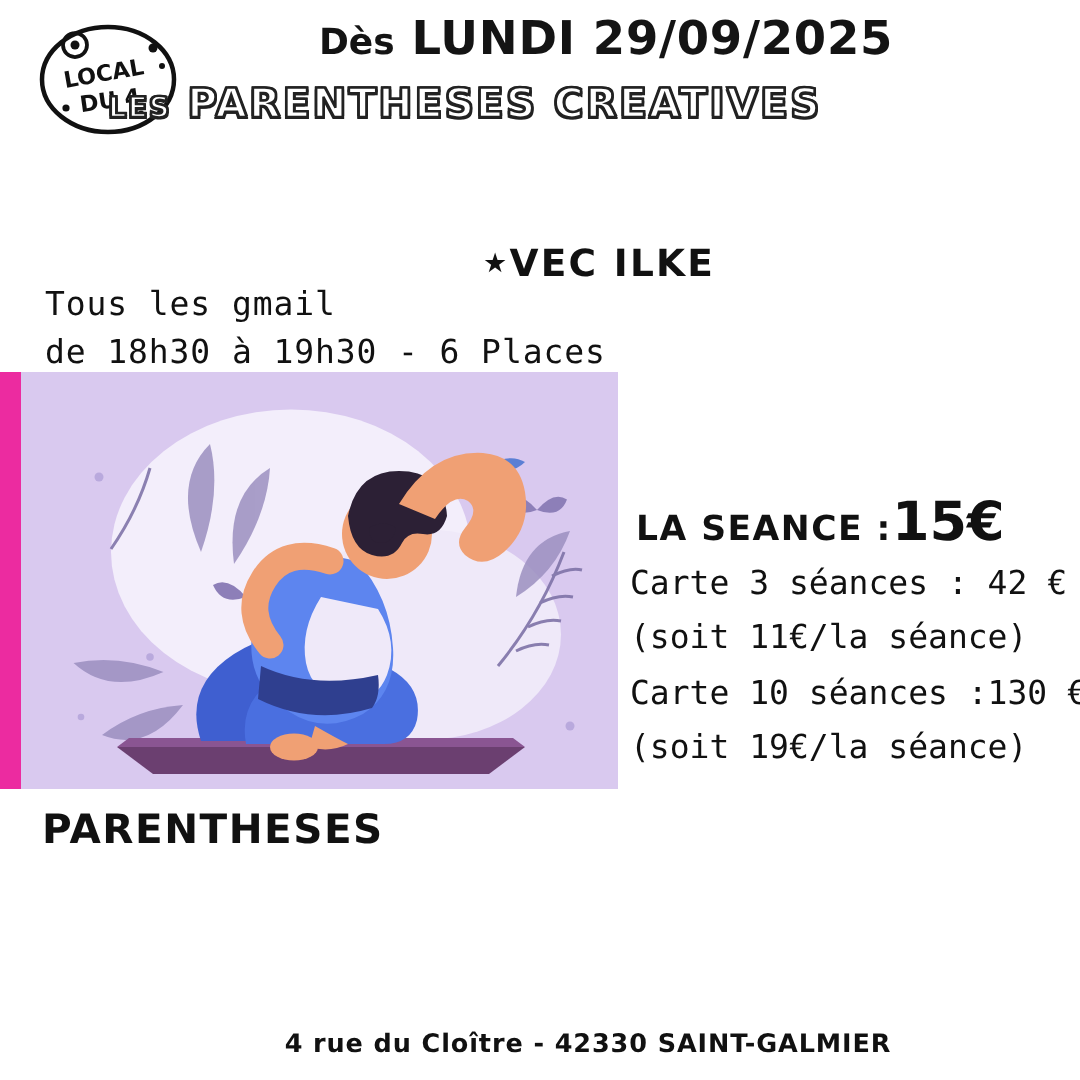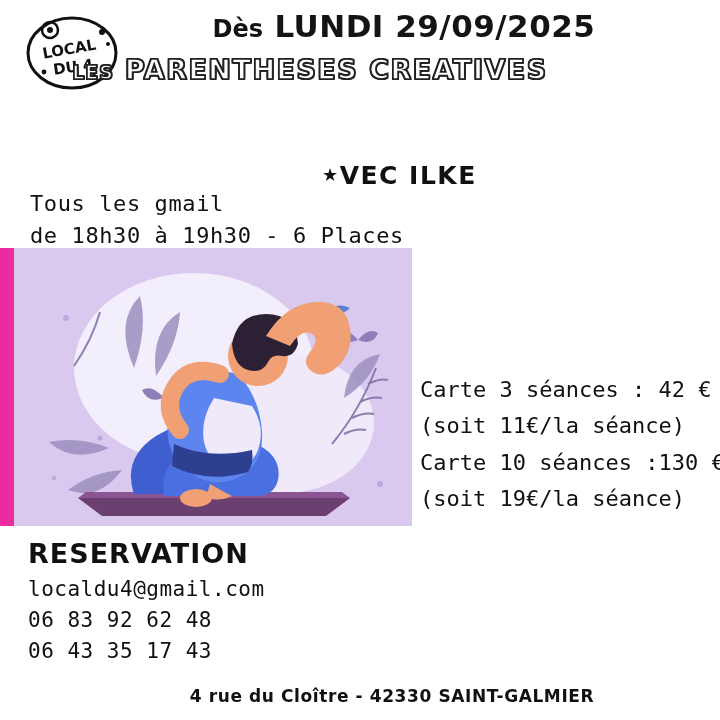--- a/index.html
+++ b/index.html
@@ -305,29 +305,27 @@
       <path d="M218 96 q6 -30 34 -30 q30 0 32 30 q-4 14 -16 12 q-10 -2 -14 6 q-6 12 -20 8 q-14 -4 -16 -26 Z" fill="#2c2035"></path>
       <path d="M232 104 q10 -6 18 0 q-2 10 -10 10 q-8 0 -8 -10 Z" fill="#2c2035"></path>
 
       <path d="M252 88 q22 -36 56 -34 q24 2 28 26 q4 24 -14 40 q-14 12 -26 2 q-8 -8 0 -18 q10 -12 2 -18 q-10 -6 -22 12 Z" fill="#f0a074"></path>
       <path d="M206 126 q-30 -10 -44 12 q-14 22 4 44" fill="none" stroke="#f0a074" stroke-width="18" stroke-linecap="round"></path>
 
       <ellipse cx="182" cy="250" rx="16" ry="9" fill="#f0a074"></ellipse>
     </svg>
   </div>
 
+  <div class="price-head">
+    <span>LA SEANCE :</span><span class="amount">15€</span>
+  </div>
   <div class="price-lines">
     <div>Carte 3 séances : 42 €</div>
     <div> (soit 11€/la séance)</div>
     <div>Carte 10 séances :130 €</div>
     <div> (soit 19€/la séance)</div>
   </div>
 
-  <div class="reservation-title">RESERVATION</div>
-  <div class="reservation-lines">
-    <div>localdu4@gmail.com</div>
-    <div>06 83 92 62 48</div>
-    <div>06 43 35 17 43</div>
-  </div>
+  <div class="reservation-title">PARENTHESES</div>
 
   <div class="footer">4 rue du Cloître - 42330 SAINT-GALMIER</div>
 
 </div>
 
 </body></html>

